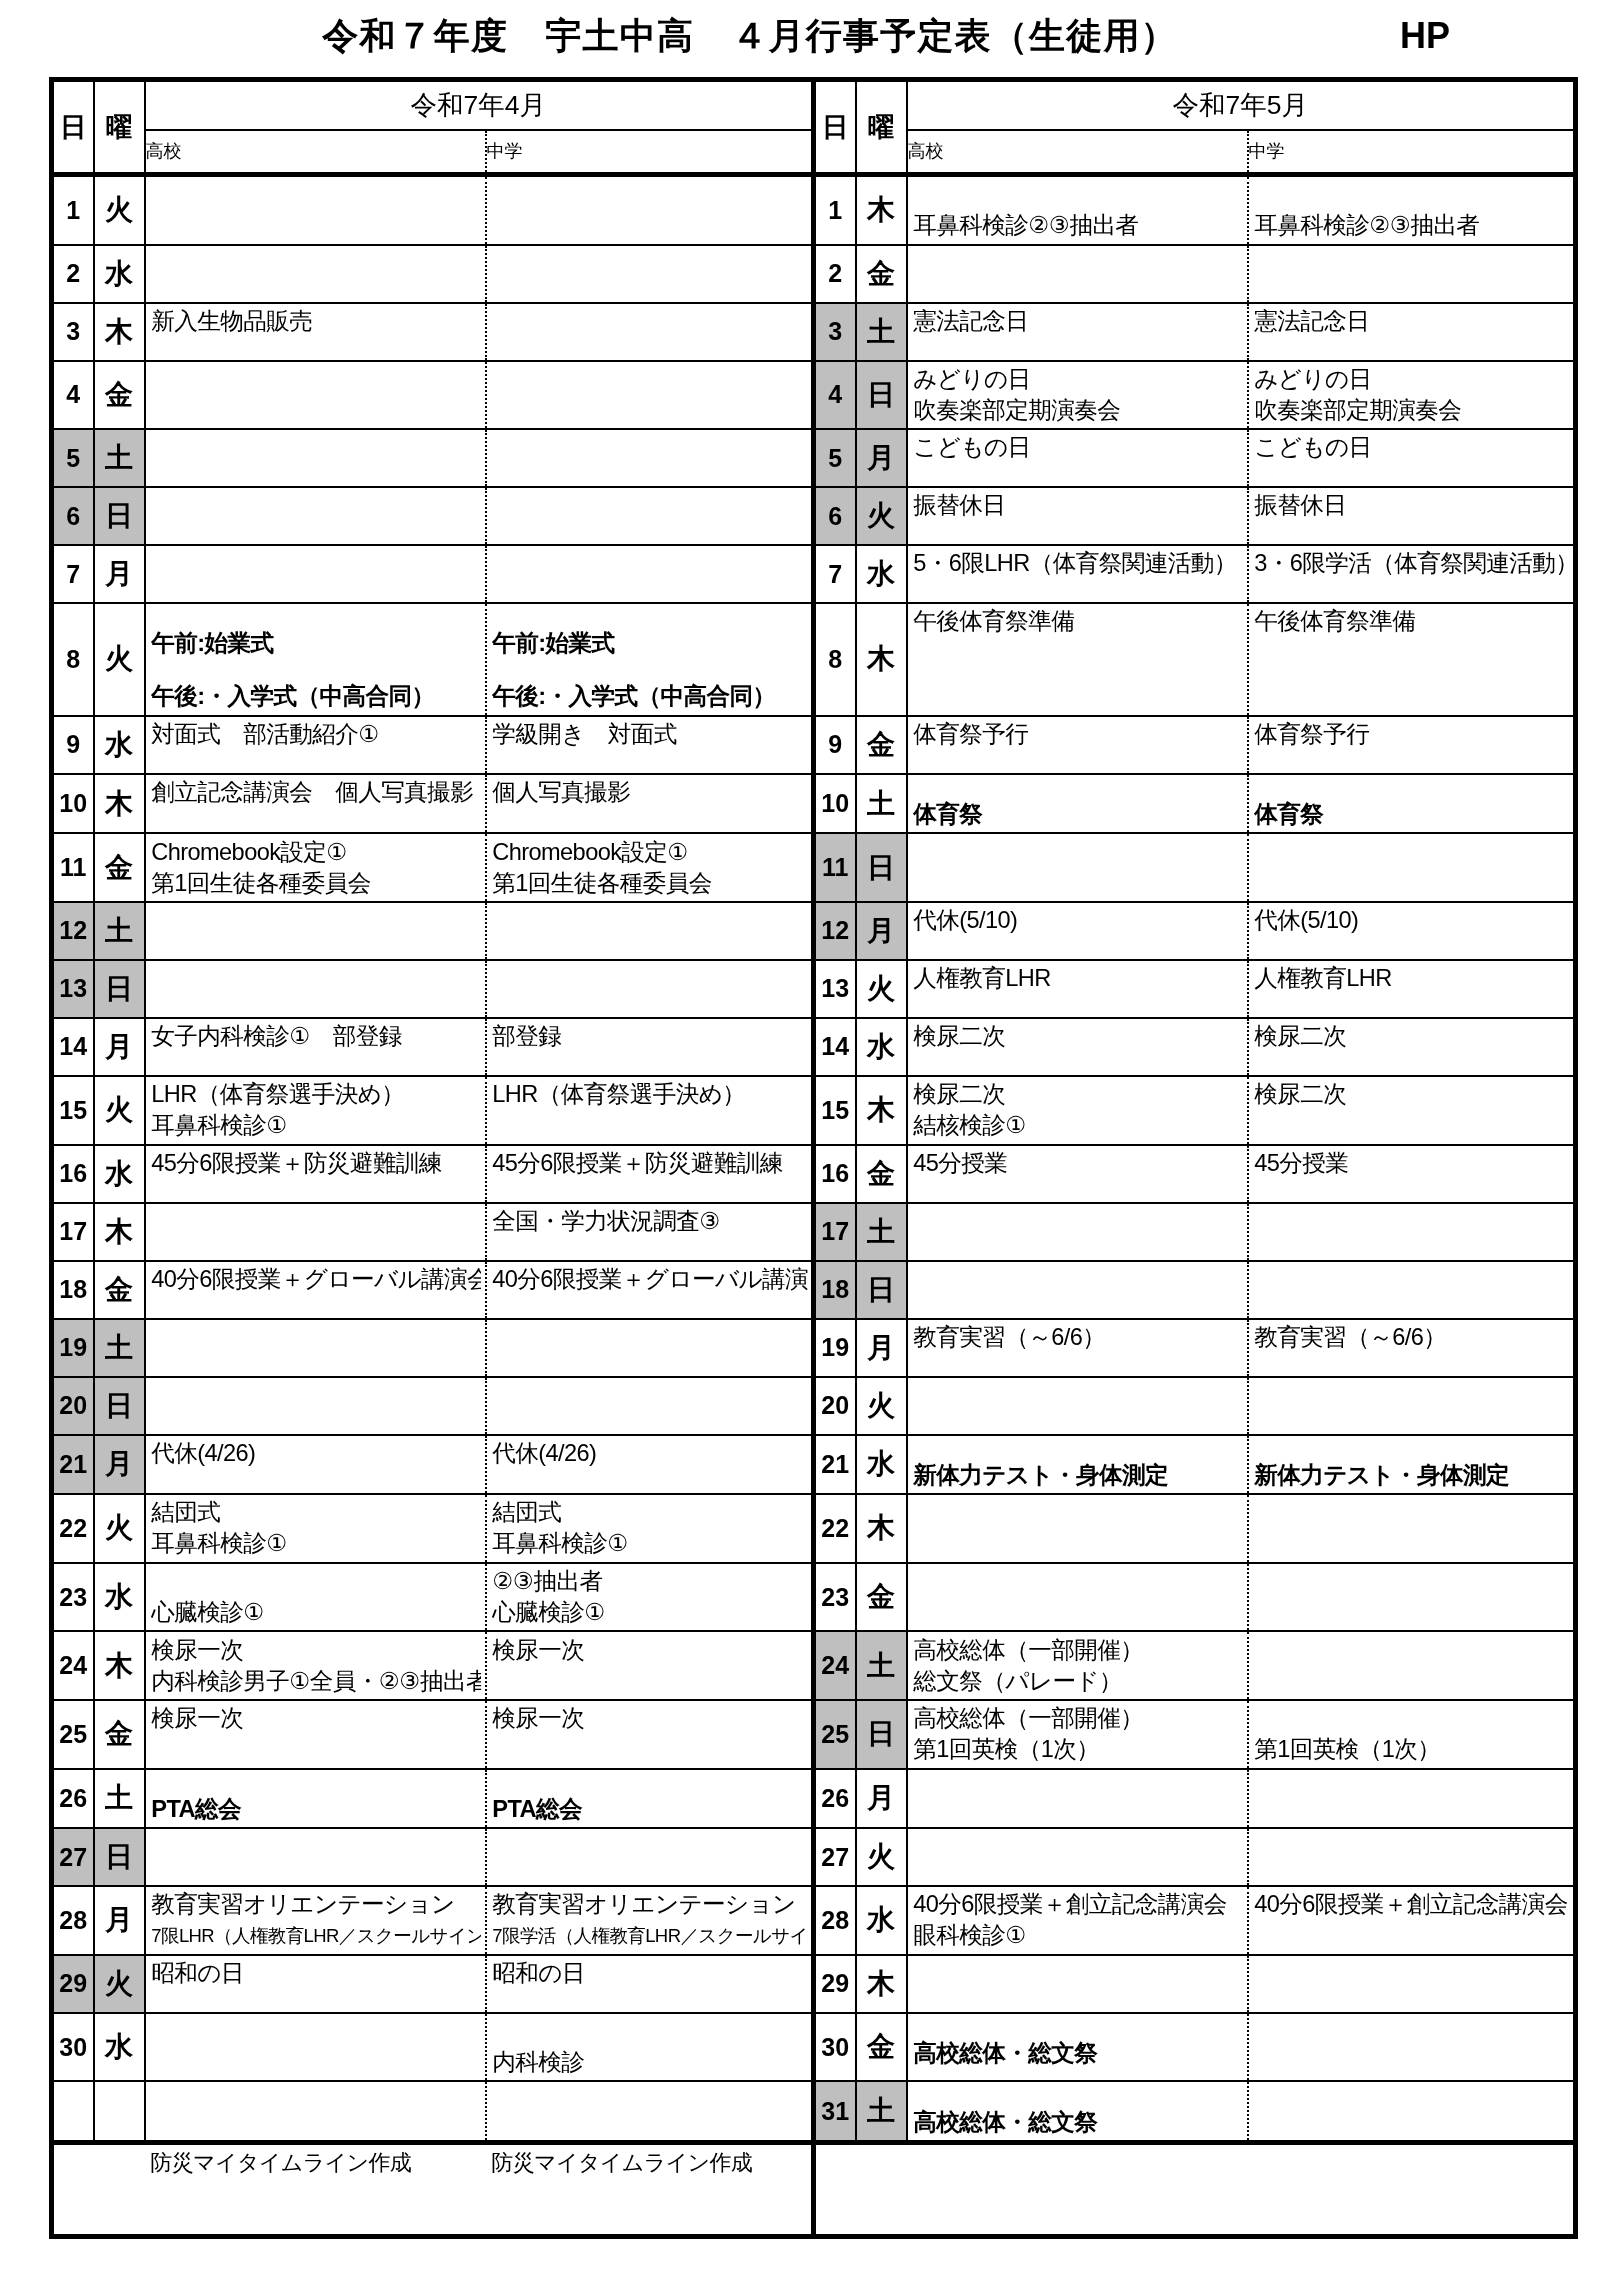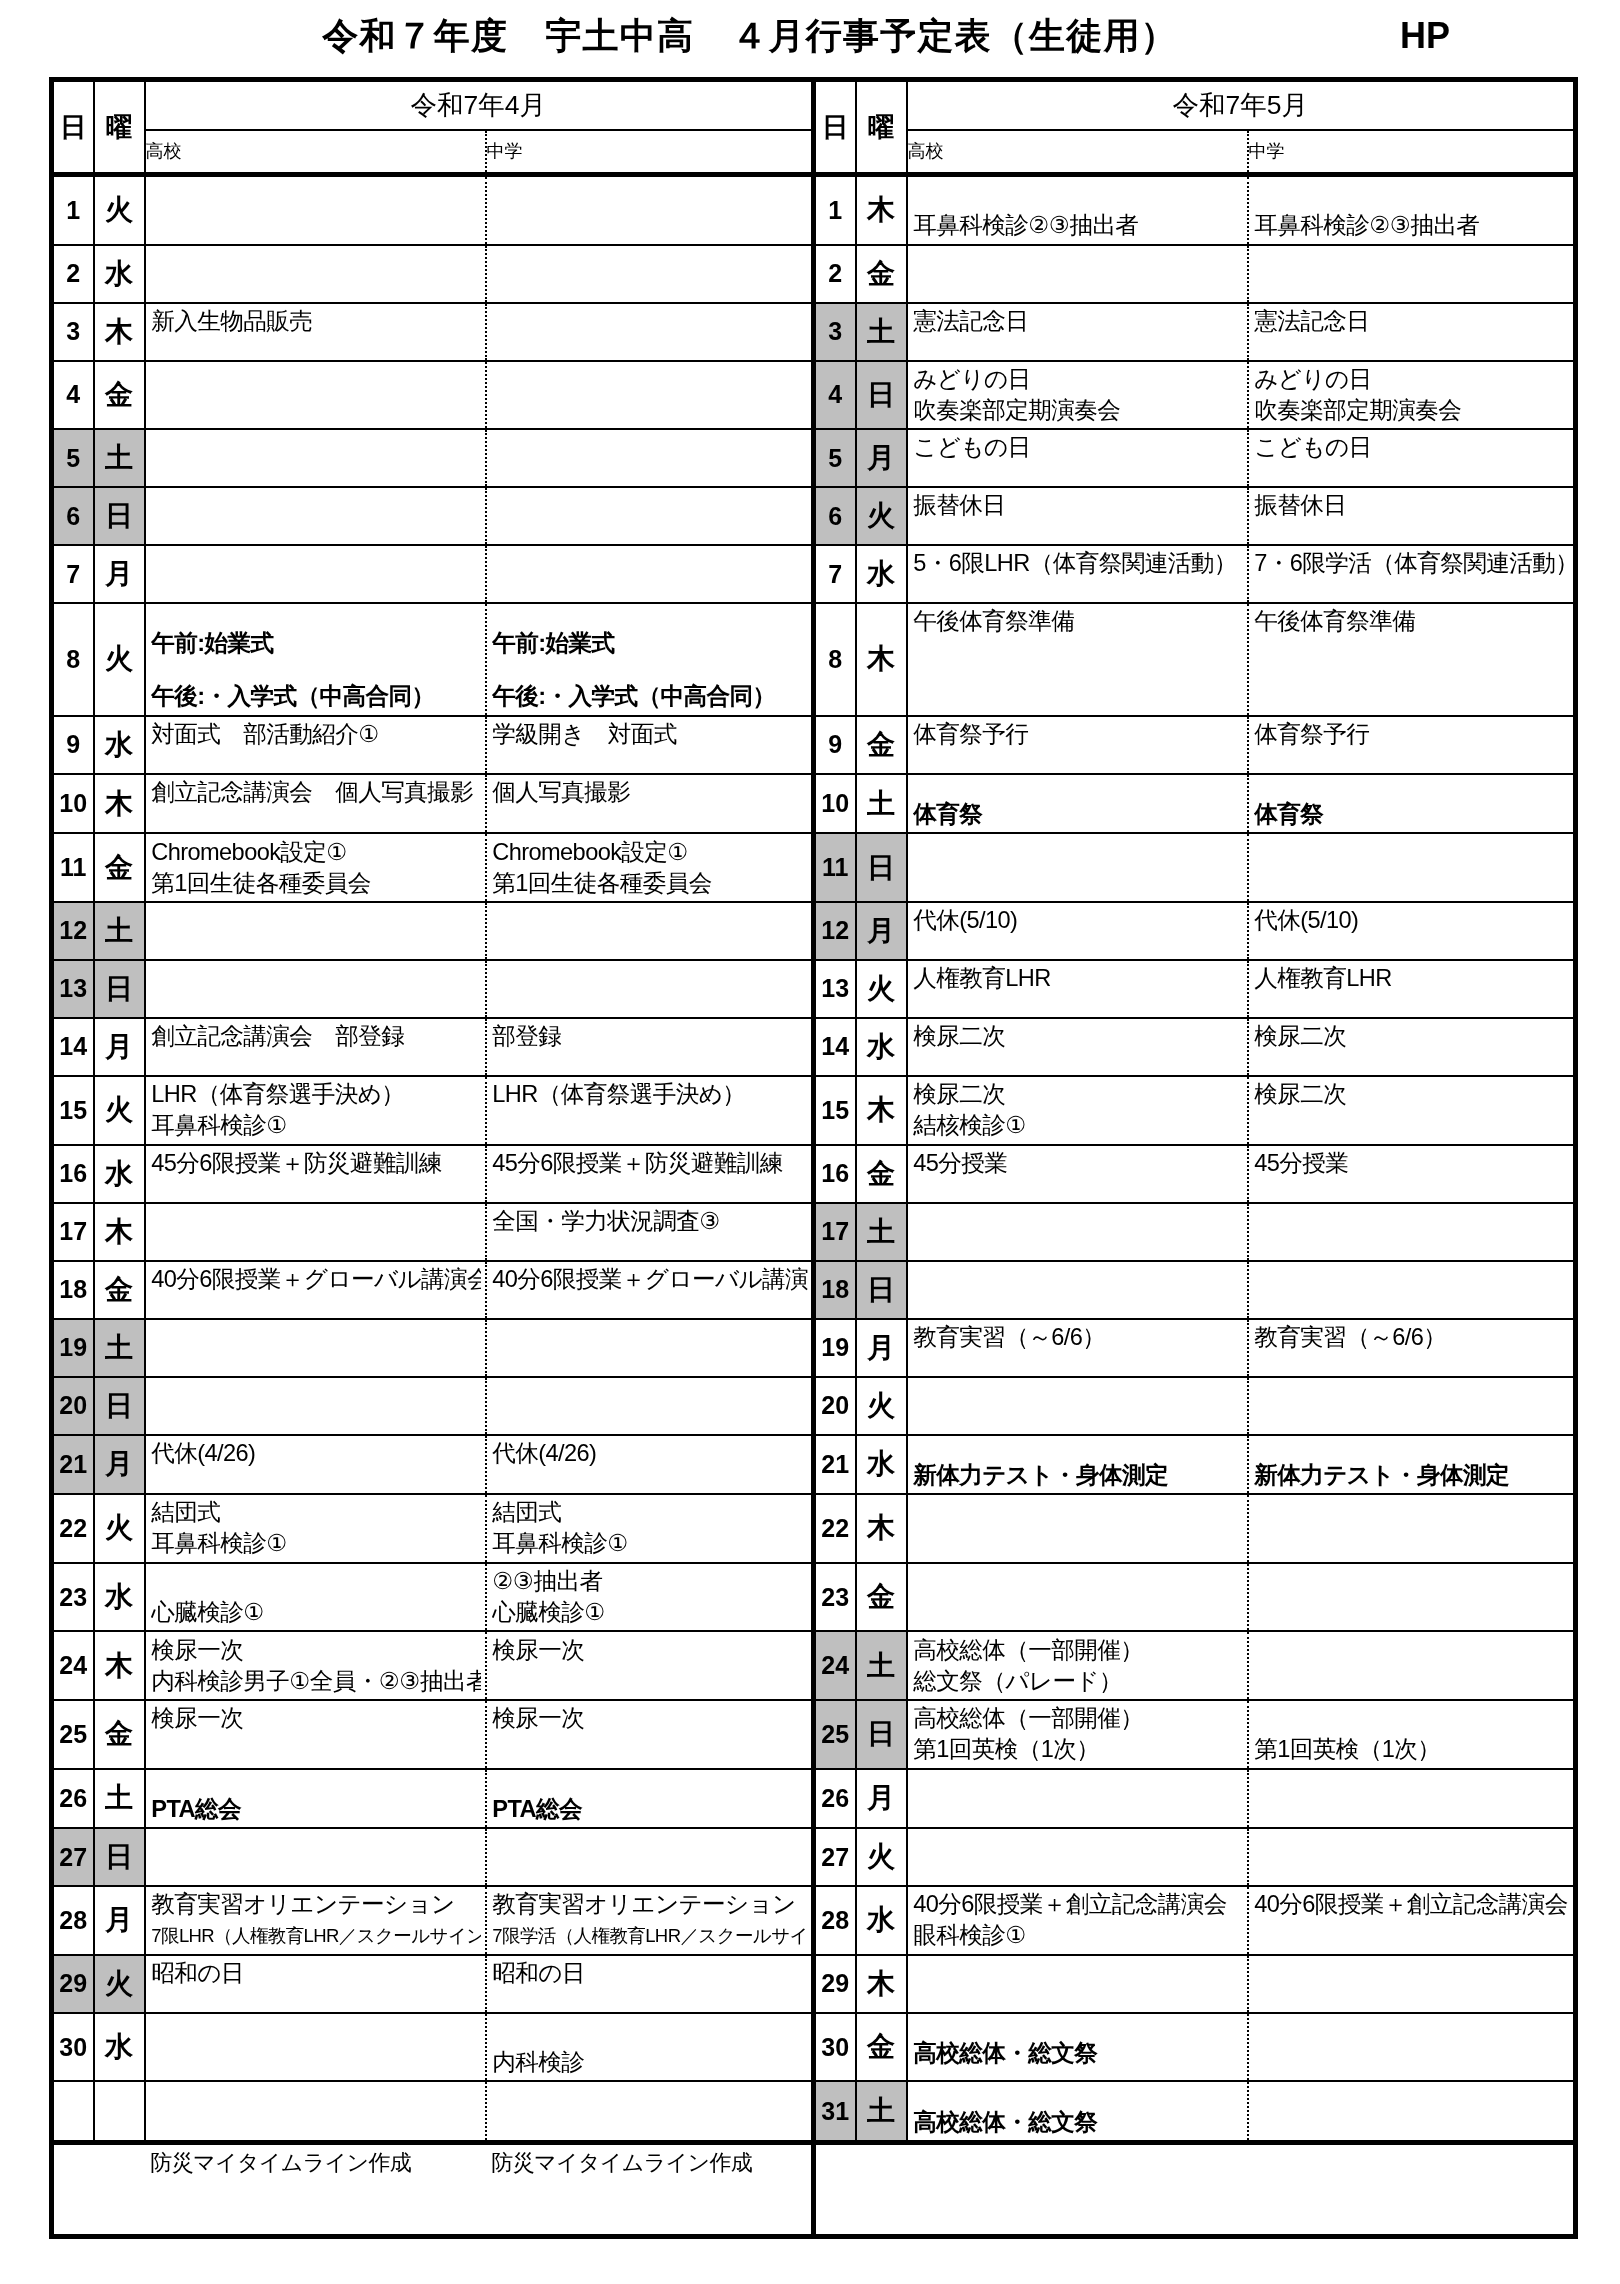--- a/index.html
+++ b/index.html
@@ -170,21 +170,21 @@
         <td class="day-cell">7</td>
         <td class="wd-cell">月</td>
         <td class="ev dotR"></td>
         <td class="ev thickR"></td>
         <td class="day-cell">7</td>
         <td class="wd-cell">水</td>
         <td class="ev dotR">
           <div class="ln">5・6限LHR（体育祭関連活動）</div>
         </td>
         <td class="ev">
-          <div class="ln">7・6限学活（体育祭関連活動）</div>
+          <div class="ln">3・6限学活（体育祭関連活動）</div>
         </td>
       </tr>
       <tr>
         <td class="day-cell">8</td>
         <td class="wd-cell">火</td>
         <td class="ev dotR">
           <div class="ln b">午前:始業式</div>
           <div class="ln b">午後:・入学式（中高合同）</div>
         </td>
         <td class="ev thickR">
@@ -277,21 +277,21 @@
           <div class="ln">人権教育LHR</div>
         </td>
         <td class="ev">
           <div class="ln">人権教育LHR</div>
         </td>
       </tr>
       <tr>
         <td class="day-cell">14</td>
         <td class="wd-cell">月</td>
         <td class="ev dotR">
-          <div class="ln">創立記念講演会　部登録</div>
+          <div class="ln">女子内科検診①　部登録</div>
         </td>
         <td class="ev thickR">
           <div class="ln">部登録</div>
         </td>
         <td class="day-cell">14</td>
         <td class="wd-cell">水</td>
         <td class="ev dotR">
           <div class="ln">検尿二次</div>
         </td>
         <td class="ev">

